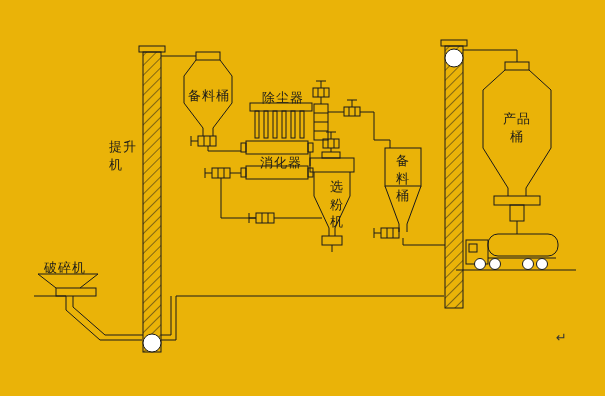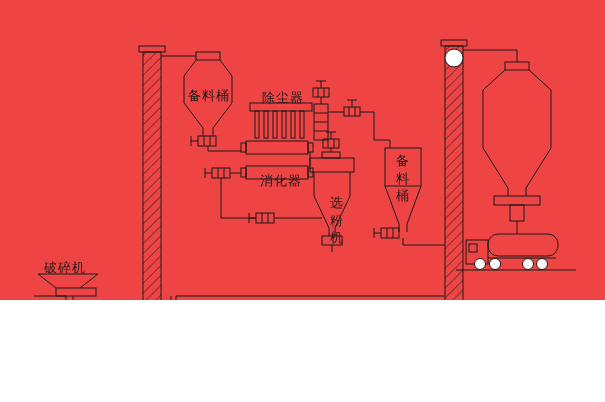--- a/index.html
+++ b/index.html
@@ -1,20 +1,20 @@
 <!DOCTYPE html>
 <html><head>
 <meta charset="utf-8">
 <style>
   html, body { margin: 0; padding: 0; background: #ffffff; }
   #stage {
     position: relative;
     width: 605px;
-    height: 300px;
-    background: #ef4444;
+    height: 396px;
+    background: #eab308;
     font-family: "Liberation Sans", "DejaVu Sans", sans-serif;
     color: #1a1a1a;
     overflow: hidden;
   }
   #stage svg { position: absolute; left: 0; top: 0; }
   .lbl {
     position: absolute;
     font-size: 13px;
     line-height: 1.35;
     color: #1a1a1a;
@@ -191,25 +191,27 @@
       <polyline points="161,335 171,335 171,296"></polyline>
       <line x1="176" y1="296" x2="444" y2="296"></line>
       <line x1="34" y1="296" x2="66" y2="296"></line>
     </g>
   </svg>
 
   <div class="lbl center" style="left:186px; top:87px; width:46px;">备料桶</div>
 
   <div class="lbl center" style="left:258px; top:89px; width:46px;text-align:right;">除尘器</div>
 
-
-  <div class="lbl center" style="left:258px; top:172px; width:46px;">消化器</div>
-
-  <div class="lbl vert" style="left:330px; top:178px;margin-top:16px;">选粉机</div>
+  <div class="lbl two-wide" style="left:109px; top:138px;">提升机</div>
+
+  <div class="lbl center" style="left:258px; top:154px; width:46px;">消化器</div>
+
+  <div class="lbl vert" style="left:330px; top:178px;">选粉机</div>
 
   <div class="lbl vert" style="left:396px; top:152px;">备料桶</div>
 
+  <div class="lbl center" style="left:501px; top:110px; width:32px;">产品桶</div>
 
   <div class="lbl center" style="left:42px; top:259px; width:46px;font-family:Liberation Serif, serif;">破碎机</div>
 
   <div class="return-mark" style="left:556px; top:330px;">↵</div>
 
 </div>
 
 </body></html>

